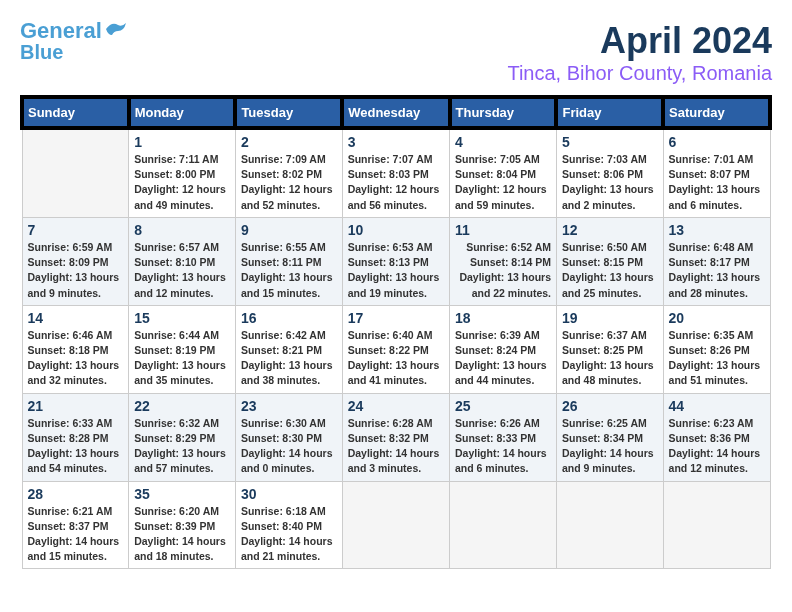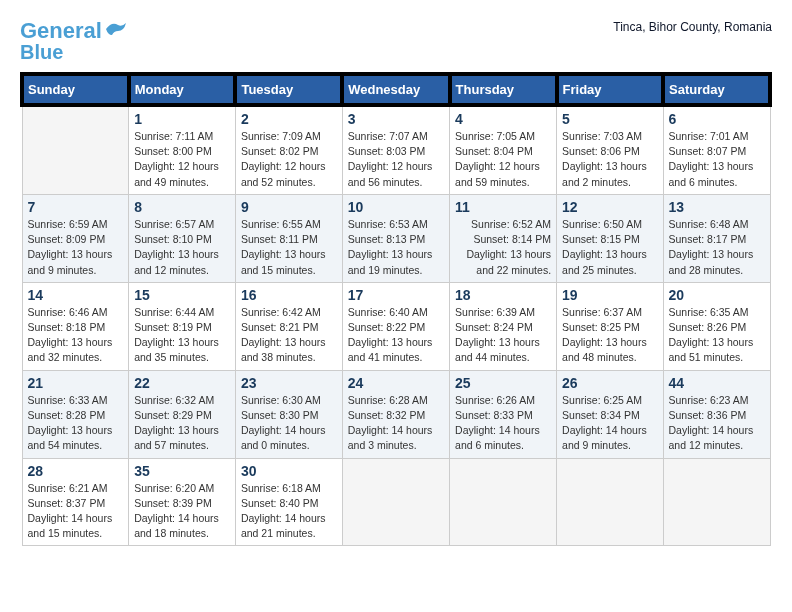--- a/index.html
+++ b/index.html
@@ -33,22 +33,22 @@
     }
     .title-block {
       text-align: right;
     }
     .month-year {
       font-size: 36px;
       font-weight: bold;
       color: #1a3a5c;
     }
     .location {
-      font-size: 12px;
-      color: #0f172a;
+      font-size: 20px;
+      color: #8b5cf6;
     }
     .calendar {
       width: 100%;
       border-collapse: collapse;
       font-size: 11px;
     }
     .calendar thead tr th {
       background: #2a5fa5;
       color: #fff;
       padding: 6px 4px;
@@ -68,20 +68,21 @@
       font-size: 14px;
       font-weight: bold;
       color: #1a3a5c;
       display: block;
       margin-bottom: 2px;
     }
     .calendar tbody tr td .day-info {
       font-size: 10.5px;
       color: #333;
       line-height: 1.45;
+      font-weight: bold;
     }
     .calendar tbody tr td.empty {
       background: #f9f9f9;
     }
     .calendar tbody tr:nth-child(odd) td {
       background: #fff;
     }
     .calendar tbody tr:nth-child(even) td {
       background: #f0f4f8;
     }
@@ -98,20 +99,21 @@
       <span class="logo-text">
         <span>General</span>
       </span>
       <svg width="22" height="16" viewBox="0 0 22 16" style="margin-left:2px;margin-top:-4px;">
         <path d="M2 8 Q8 0 14 4 Q18 6 22 2 Q20 10 14 10 Q10 10 8 14 Q4 14 2 8Z" fill="#4a9fd4"></path>
       </svg>
     </div>
     <span class="logo-text" style="color:#4a9fd4;font-size:20px;">Blue</span>
   </div>
   <div class="title-block">
+    <div class="month-year">April 2024</div>
     <div class="location">Tinca, Bihor County, Romania</div>
   </div>
 </div>
 
 <table class="calendar">
   <thead>
     <tr>
     <th>Sunday</th>
         <th>Monday</th>
         <th>Tuesday</th>

